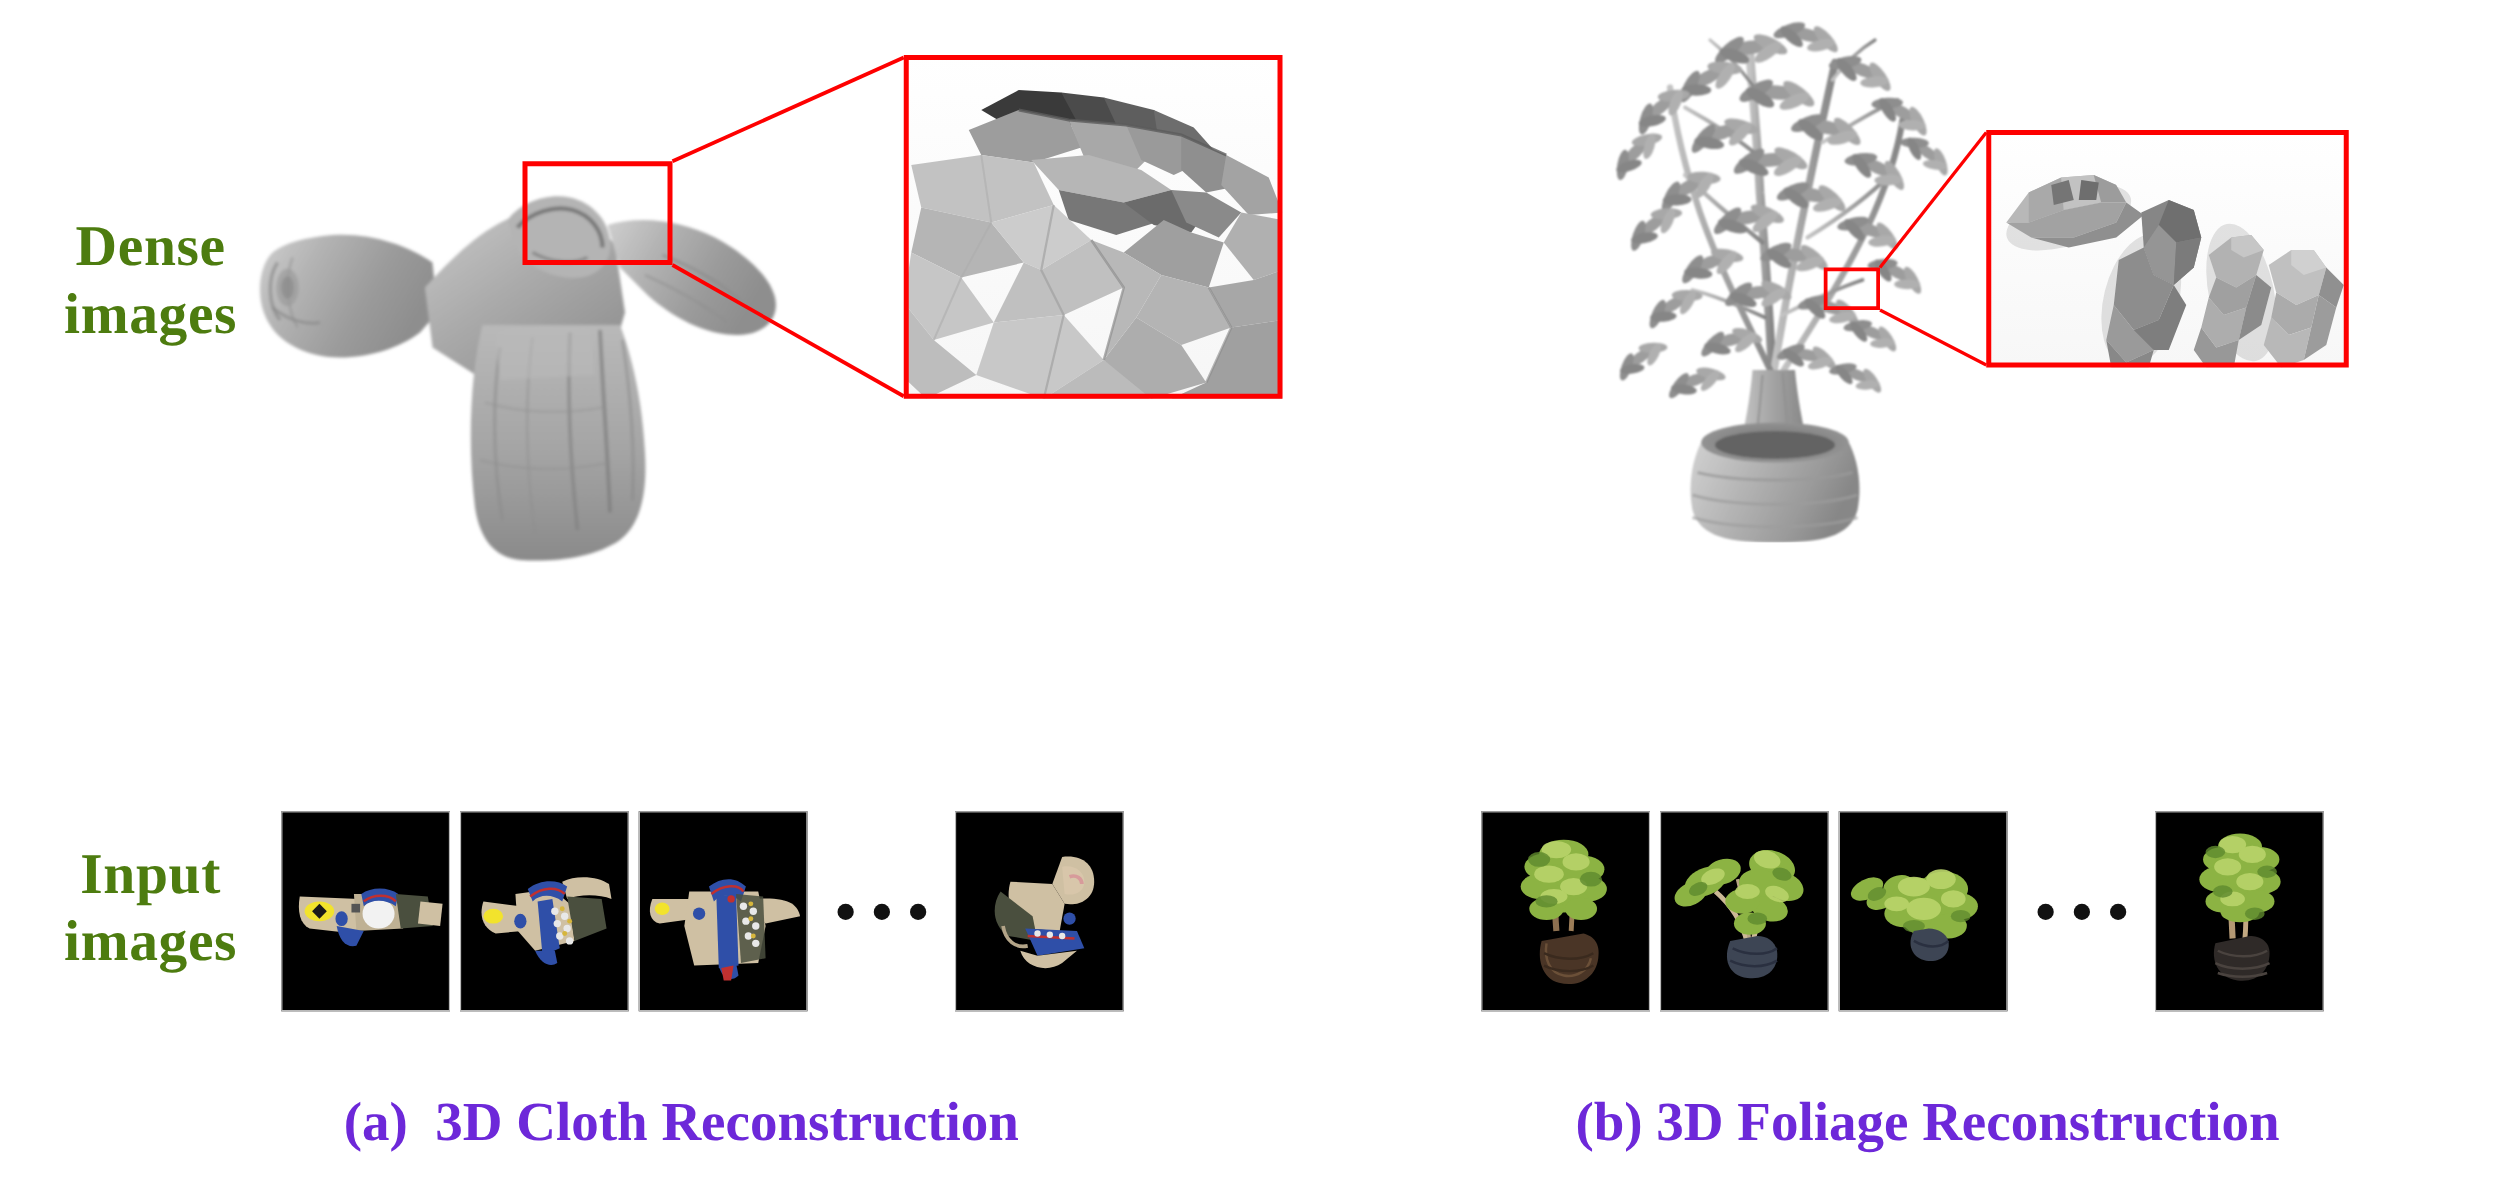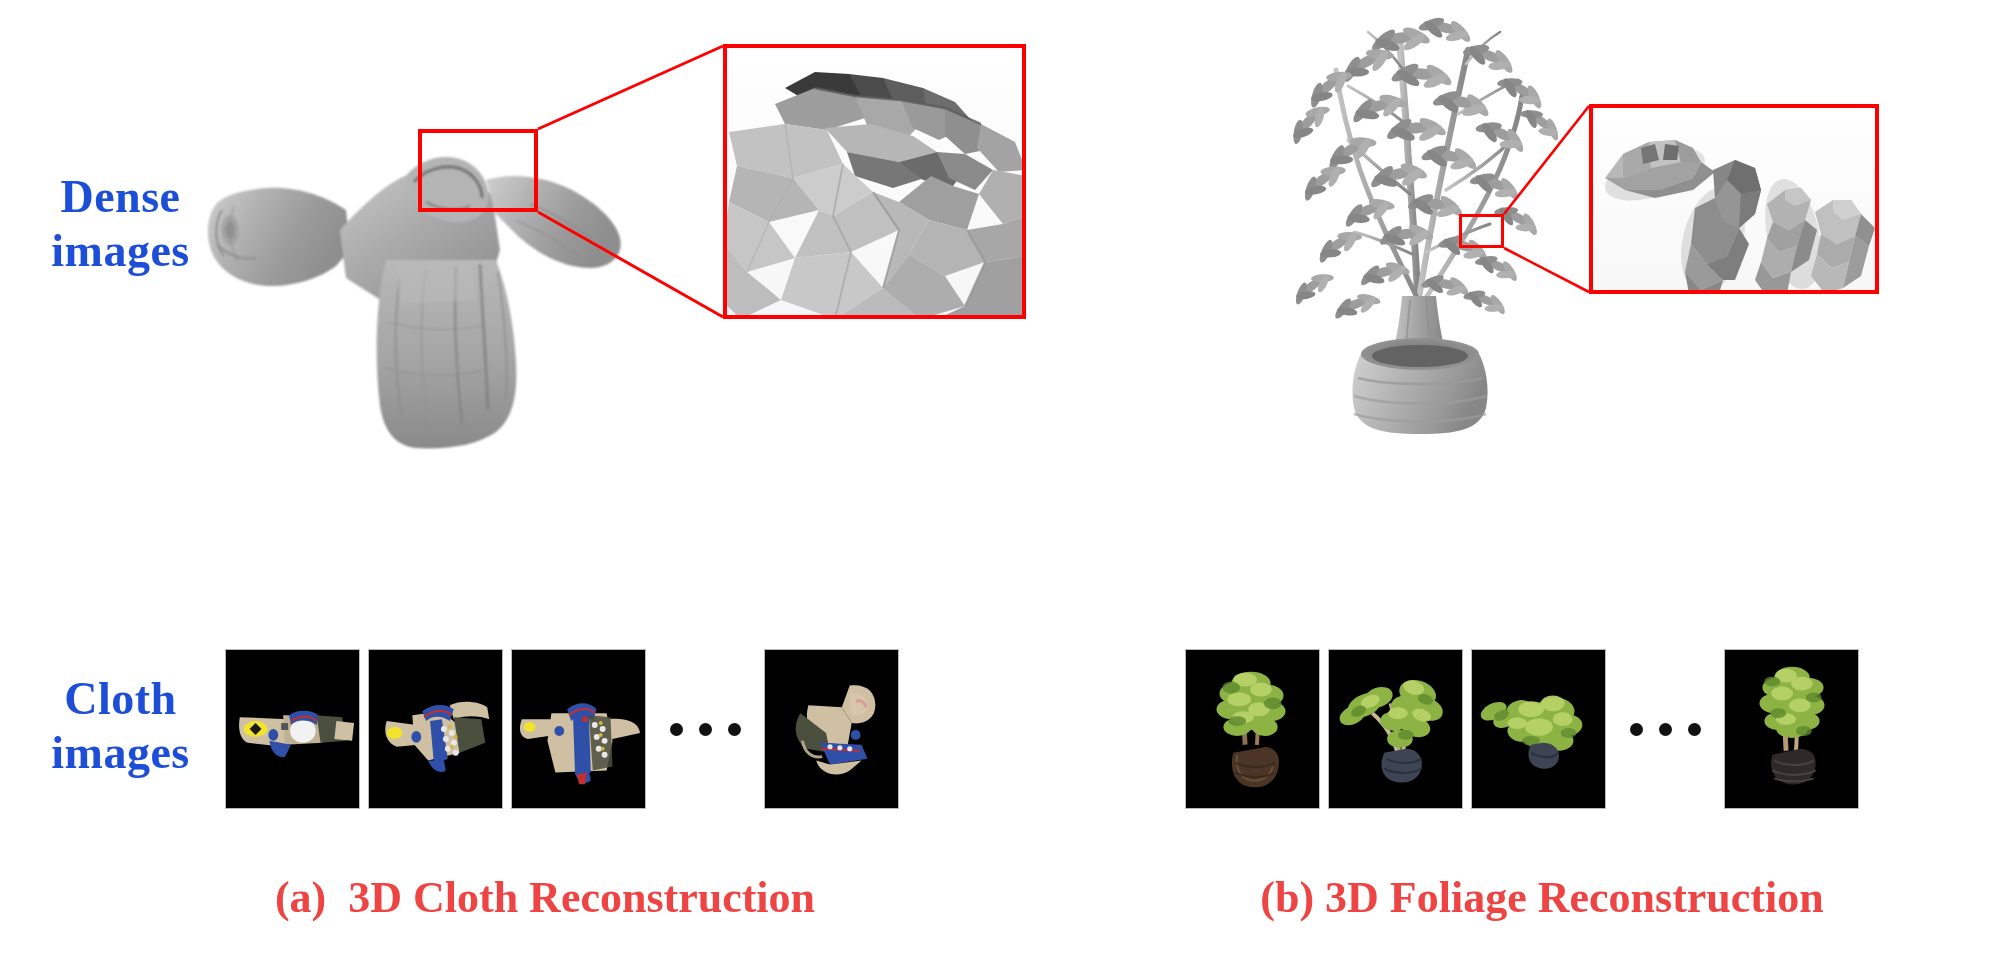--- a/index.html
+++ b/index.html
@@ -17,33 +17,33 @@
   .figure { position: absolute; inset: 0; }
 
   
   .row-label {
     position: absolute;
     font-weight: bold;
     font-size: 46px;
     line-height: 1.18;
     text-align: center;
     letter-spacing: 0.5px;
-    color: #1d4ed8;
+    color: #4d7c0f;
   }
   #label-dense-surface { left: 8px; top: 170px; width: 225px; }
   #label-input-images  { left: 8px; top: 672px; width: 225px; }
 
   
   .panel-caption {
     position: absolute;
     font-weight: bold;
     font-size: 44px;
     text-align: center;
     white-space: pre;
-    color: #ef4444;
+    color: #6d28d9;
   }
   #caption-a { left: 150px;  top: 872px; width: 790px; }
   #caption-b { left: 1127px; top: 872px; width: 830px; }
 
   
   .art { position: absolute; }
   .art svg { display: block; width: 100%; height: 100%; }
 
   
   .zoom-panel {
@@ -96,21 +96,21 @@
 <body>
 
 <div class="figure">
 
   <div class="row-label" id="label-dense-surface">
     <div>Dense</div>
     <div>images</div>
   </div>
 
   <div class="row-label" id="label-input-images">
-    <div>Cloth</div>
+    <div>Input</div>
     <div>images</div>
   </div>
 
   <div class="art" id="cloth-mesh" style="left:200px; top:110px; width:430px; height:340px;">
     <svg viewBox="0 0 430 340" preserveAspectRatio="none">
       <defs>
         <linearGradient id="clG1" x1="0" y1="0" x2="1" y2="0.4">
           <stop offset="0%" stop-color="#cfcfcf"></stop>
           <stop offset="35%" stop-color="#b2b2b2"></stop>
           <stop offset="70%" stop-color="#9b9b9b"></stop>

